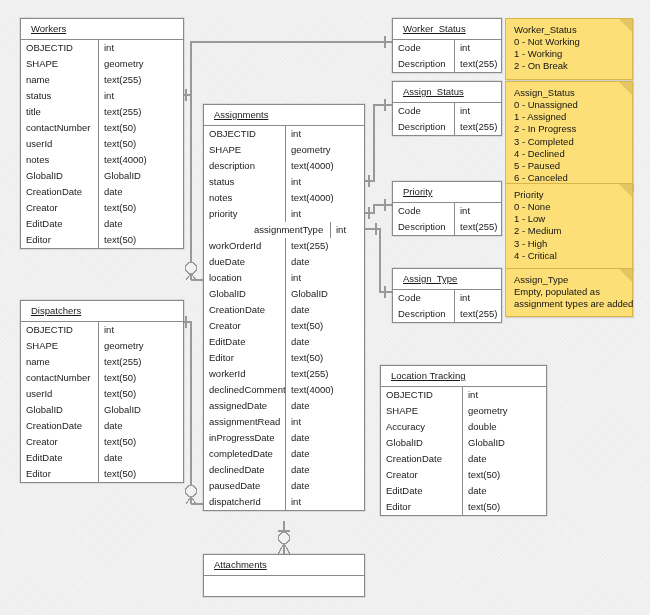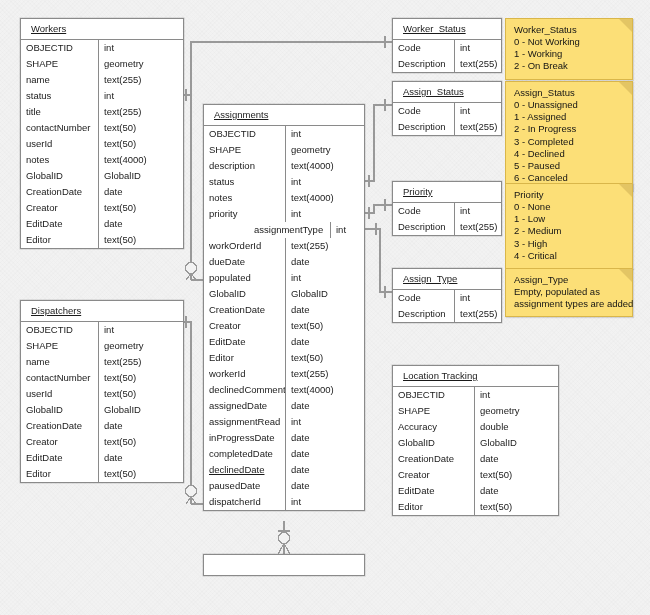--- a/index.html
+++ b/index.html
@@ -313,21 +313,21 @@
         </div>
         <div class="row">
           <div class="fname" style="width: 82px; flex: 0 0 82px;">workOrderId</div>
           <div class="ftype">text(255)</div>
         </div>
         <div class="row">
           <div class="fname" style="width: 82px; flex: 0 0 82px;">dueDate</div>
           <div class="ftype">date</div>
         </div>
         <div class="row">
-          <div class="fname" style="width: 82px; flex: 0 0 82px;">populated</div>
+          <div class="fname" style="width: 82px; flex: 0 0 82px;">location</div>
           <div class="ftype">int</div>
         </div>
         <div class="row">
           <div class="fname" style="width: 82px; flex: 0 0 82px;">GlobalID</div>
           <div class="ftype">GlobalID</div>
         </div>
         <div class="row">
           <div class="fname" style="width: 82px; flex: 0 0 82px;">CreationDate</div>
           <div class="ftype">date</div>
         </div>
@@ -361,21 +361,21 @@
         </div>
         <div class="row">
           <div class="fname" style="width: 82px; flex: 0 0 82px;">inProgressDate</div>
           <div class="ftype">date</div>
         </div>
         <div class="row">
           <div class="fname" style="width: 82px; flex: 0 0 82px;">completedDate</div>
           <div class="ftype">date</div>
         </div>
         <div class="row">
-          <div class="fname" style="width: 82px; flex: 0 0 82px; text-decoration: underline;">declinedDate</div>
+          <div class="fname" style="width: 82px; flex: 0 0 82px;">declinedDate</div>
           <div class="ftype">date</div>
         </div>
         <div class="row">
           <div class="fname" style="width: 82px; flex: 0 0 82px;">pausedDate</div>
           <div class="ftype">date</div>
         </div>
         <div class="row">
           <div class="fname" style="width: 82px; flex: 0 0 82px;">dispatcherId</div>
           <div class="ftype">int</div>
         </div>
@@ -426,21 +426,21 @@
         <div class="row">
           <div class="fname" style="width: 62px; flex: 0 0 62px;">Code</div>
           <div class="ftype">int</div>
         </div>
         <div class="row">
           <div class="fname" style="width: 62px; flex: 0 0 62px;">Description</div>
           <div class="ftype">text(255)</div>
         </div>
       </div>
     </div>
-    <div class="entity" style="left: 392px; top: 365px; width: 167px;">
+    <div class="entity" style="left: 380px; top: 365px; width: 167px;">
       <div class="title">Location Tracking</div>
       <div class="rows">
         <div class="row">
           <div class="fname" style="width: 82px; flex: 0 0 82px;">OBJECTID</div>
           <div class="ftype">int</div>
         </div>
         <div class="row">
           <div class="fname" style="width: 82px; flex: 0 0 82px;">SHAPE</div>
           <div class="ftype">geometry</div>
         </div>
@@ -464,20 +464,21 @@
           <div class="fname" style="width: 82px; flex: 0 0 82px;">EditDate</div>
           <div class="ftype">date</div>
         </div>
         <div class="row">
           <div class="fname" style="width: 82px; flex: 0 0 82px;">Editor</div>
           <div class="ftype">text(50)</div>
         </div>
       </div>
     </div>
     <div class="entity empty-body" style="left: 203px; top: 554px; width: 162px;">
+      <div class="title">Attachments</div>
       <div class="rows"></div>
     </div>
   </div>
 <div id="notes-layer">
     <div class="note" style="left: 505px; top: 18px; width: 128px; min-height: 60px;">
       <div class="fold"></div>
       <div class="nline head">Worker_Status</div>
       <div class="nline">0 - Not Working</div>
       <div class="nline">1 - Working</div>
       <div class="nline">2 - On Break</div>

